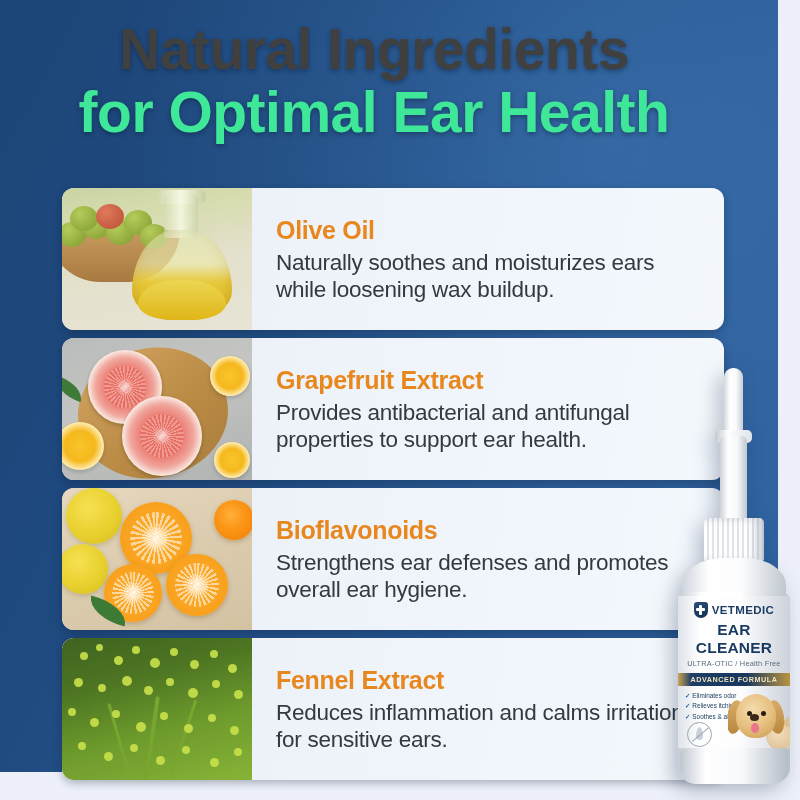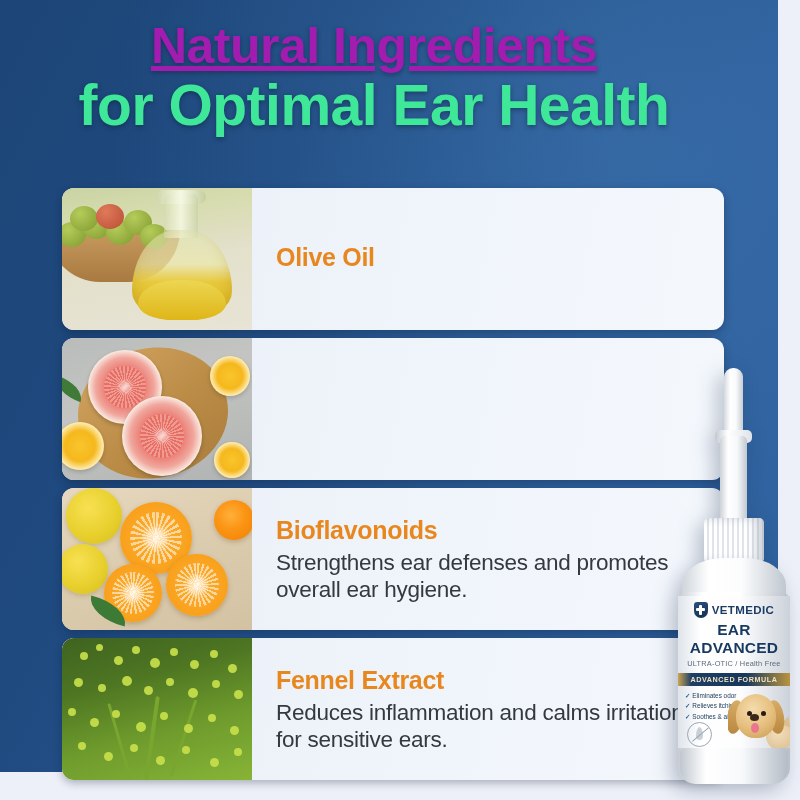--- a/index.html
+++ b/index.html
@@ -47,24 +47,23 @@
     background:#edf0f8;
   }
 
   
   .headline{
     position:absolute; left:0; top:22px; width:748px;
     text-align:center; line-height:.98;
     font-weight:700; letter-spacing:-.5px;
   }
   .hl-1{
-    display:block; font-size:50px; color:#a21caf;
+    display:block; font-size:57px; color:#404040;
     text-shadow:0 2px 5px rgba(8,26,52,.45);
     font-stretch:condensed;
-    text-decoration:underline;
   }
   .hl-2{
     display:block; font-size:57px; color:#3fe899; margin-top:7px;
     text-shadow:0 2px 5px rgba(8,26,52,.45);
   }
 
   
   .cards{
     position:absolute; left:62px; top:188px;
     width:662px;
@@ -325,33 +324,38 @@
         </div>
         <div class="olive-flask">
           <div class="flask-lip"></div>
           <div class="flask-neck"></div>
           <div class="flask-body"></div>
           <div class="flask-oil"></div>
         </div>
       </div>
       <div class="card-body">
         <div class="card-title">Olive Oil</div>
+        <div class="card-desc">Naturally soothes and moisturizes ears while loosening wax buildup.</div>
       </div>
     </div>
 
     <div class="card">
       <div class="card-photo">
         <div class="ph gf-bg"></div>
         <div class="gf-board"></div>
         <div class="gleaf" style="left:-8px;top:42px"></div>
         <div class="gfruit" style="left:26px;top:12px;width:74px;height:74px"></div>
         <div class="gfruit" style="left:60px;top:58px;width:80px;height:80px"></div>
         <div class="lem" style="left:148px;top:18px;width:40px;height:40px"></div>
         <div class="lem" style="left:-6px;top:84px;width:48px;height:48px"></div>
         <div class="lem" style="left:152px;top:104px;width:36px;height:36px"></div>
+      </div>
+      <div class="card-body">
+        <div class="card-title">Grapefruit Extract</div>
+        <div class="card-desc">Provides antibacterial and antifungal properties to support ear health.</div>
       </div>
     </div>
 
     <div class="card">
       <div class="card-photo">
         <div class="ph bf-bg"></div>
         <div class="ylem" style="left:4px;top:0px;width:56px;height:56px"></div>
         <div class="ylem" style="left:-4px;top:56px;width:50px;height:50px"></div>
         <div class="orng-cut" style="left:58px;top:14px;width:72px;height:72px"></div>
         <div class="bleaf" style="left:116px;top:70px;transform:rotate(-24deg)"></div>
@@ -422,21 +426,21 @@
     <div class="body"></div>
     <div class="bottle-base"></div>
 
     <div class="label">
 
       <div class="lbl-brand">
         <span class="shield"></span>
         <span class="brand-word">VETMEDIC</span>
       </div>
 
-      <div class="lbl-title">EAR ADVANCED</div>
+      <div class="lbl-title">EAR CLEANER</div>
       <div class="lbl-sub">ULTRA-OTIC / Health Free</div>
 
       <div class="lbl-band">
         <span>ADVANCED FORMULA</span>
       </div>
 
       <div class="lbl-mid">
         <ul class="bullets">
           <li>Eliminates odor</li>
           <li>Relieves itching</li>

